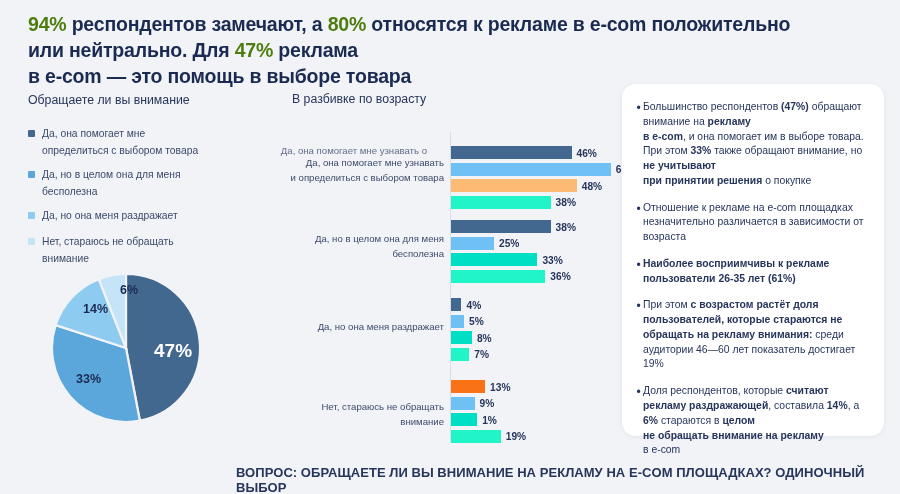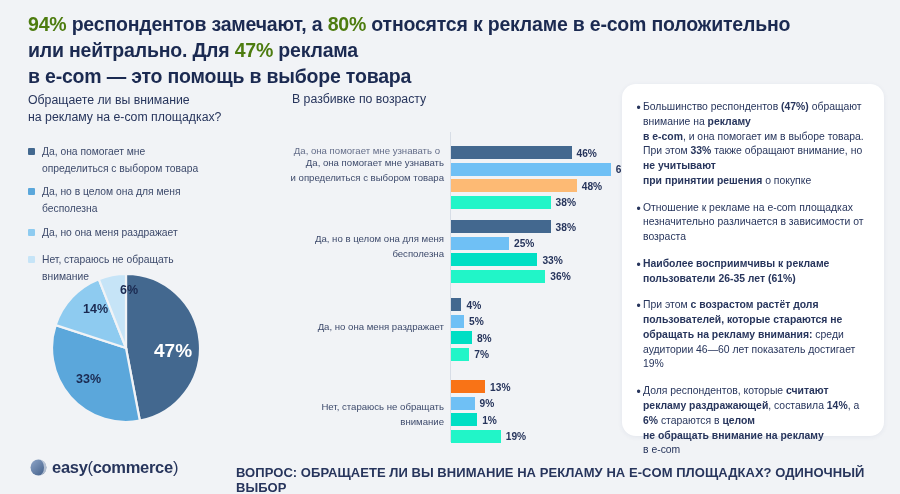--- a/index.html
+++ b/index.html
@@ -96,21 +96,20 @@
 
 <div class="page">
 
   <div class="headline">
     <span class="accent">94%</span><span> респондентов замечают, а </span><span class="accent">80%</span><span> относятся к рекламе в e-com положительно или нейтрально. Для </span><span class="accent">47%</span><span> реклама</span><br><span>в e-com — это помощь в выборе товара</span>
   </div>
 
   <div class="left-panel">
     <div class="panel-title">
       <span>Обращаете ли вы внимание</span><br>
-      <span>на рекламу на e-com площадках?</span>
     </div>
 
     <div class="legend-list">
       <div class="legend-row">
         <span class="legend-sw" style="background:#43688f"></span>
         <span class="legend-txt">
           <span>Да, она помогает мне</span><br>
           <span>определиться с выбором товара</span>
         </span>
       </div>
@@ -153,21 +152,21 @@
   </div>
 
   <div class="mid-panel">
     <div class="mid-title">В разбивке по возрасту</div>
 
     <div class="bars">
       <div class="axis-line"></div>
       <div id="bar-groups">
           <div class="bar-group" style="top: 14px;">
             <div class="bg-label" style="top: 10px;">
-              <div style="position: absolute; right: 4px; top: -12px; width: 170px; text-align: right; color: rgb(74, 85, 117); opacity: 0.85;">Да, она помогает мне узнавать о</div>
+              <div style="position: absolute; right: 17px; top: -12px; width: 170px; text-align: right; color: rgb(74, 85, 117); opacity: 0.85;">Да, она помогает мне узнавать о</div>
               <div>Да, она помогает мне узнавать</div>
               <div>и определиться с выбором товара</div>
             </div>
             <div class="bar-row" style="top: 0px; width: 120.52px; background: rgb(67, 104, 143);">
               <span class="bar-val">46%</span>
             </div>
             <div class="bar-row" style="top: 16.5px; width: 159.82px; background: rgb(111, 192, 245);">
               <span class="bar-val">61%</span>
             </div>
             <div class="bar-row" style="top: 33px; width: 125.76px; background: #fdba74;">
@@ -178,21 +177,21 @@
             </div>
           </div>
           <div class="bar-group" style="top: 88px;">
             <div class="bg-label" style="top: 12px;">
               <div>Да, но в целом она для меня</div>
               <div>бесполезна</div>
             </div>
             <div class="bar-row" style="top: 0px; width: 99.56px; background: rgb(67, 104, 143);">
               <span class="bar-val">38%</span>
             </div>
-            <div class="bar-row" style="top: 16.5px; width: 58px; background: rgb(111, 192, 245);">
+            <div class="bar-row" style="top: 16.5px; width: 43px; background: rgb(111, 192, 245);">
               <span class="bar-val">25%</span>
             </div>
             <div class="bar-row" style="top: 33px; width: 86.46px; background: rgb(0, 223, 196);">
               <span class="bar-val">33%</span>
             </div>
             <div class="bar-row" style="top: 49.5px; width: 94.32px; background: rgb(33, 245, 200);">
               <span class="bar-val">36%</span>
             </div>
           </div>
           <div class="bar-group" style="top: 166px;">
@@ -254,29 +253,16 @@
           <div class="bullet-txt">При этом <b>с возрастом растёт доля пользователей, которые стараются не обращать на рекламу внимания:</b> среди аудитории 46—60 лет показатель достигает 19%</div>
         </div>
         <div class="bullet-row">
           <div class="bullet-dot">•</div>
           <div class="bullet-txt">Доля респондентов, которые <b>считают рекламу раздражающей</b>, составила <b>14%</b>, а <b>6%</b> стараются в <b>целом<br>не обращать внимание на рекламу</b><br>в e-com</div>
         </div>
       </div>
   </div>
 
   <div class="footer">
-    <div class="logo">
-      <svg class="logo-mark" viewBox="0 0 34 34">
-        <defs>
-          <linearGradient id="lg" x1="0" y1="0" x2="1" y2="1">
-            <stop offset="0%" stop-color="#8fa6c9"></stop>
-            <stop offset="100%" stop-color="#3c5a85"></stop>
-          </linearGradient>
-        </defs>
-        <circle cx="17" cy="17" r="16" fill="url(#lg)"></circle>
-        <path d="M17 1 A16 16 0 0 1 17 33 A11 16 0 0 0 17 1 Z" fill="#ffffff" opacity="0.55"></path>
-      </svg>
-      <span class="logo-text"><span>easy</span><span class="paren">(</span><span>commerce</span><span class="paren">)</span></span>
-    </div>
     <div class="footer-q">ВОПРОС: ОБРАЩАЕТЕ ЛИ ВЫ ВНИМАНИЕ НА РЕКЛАМУ НА E-COM ПЛОЩАДКАХ? ОДИНОЧНЫЙ ВЫБОР</div>
   </div>
 
 </div>
 
 </body></html>

